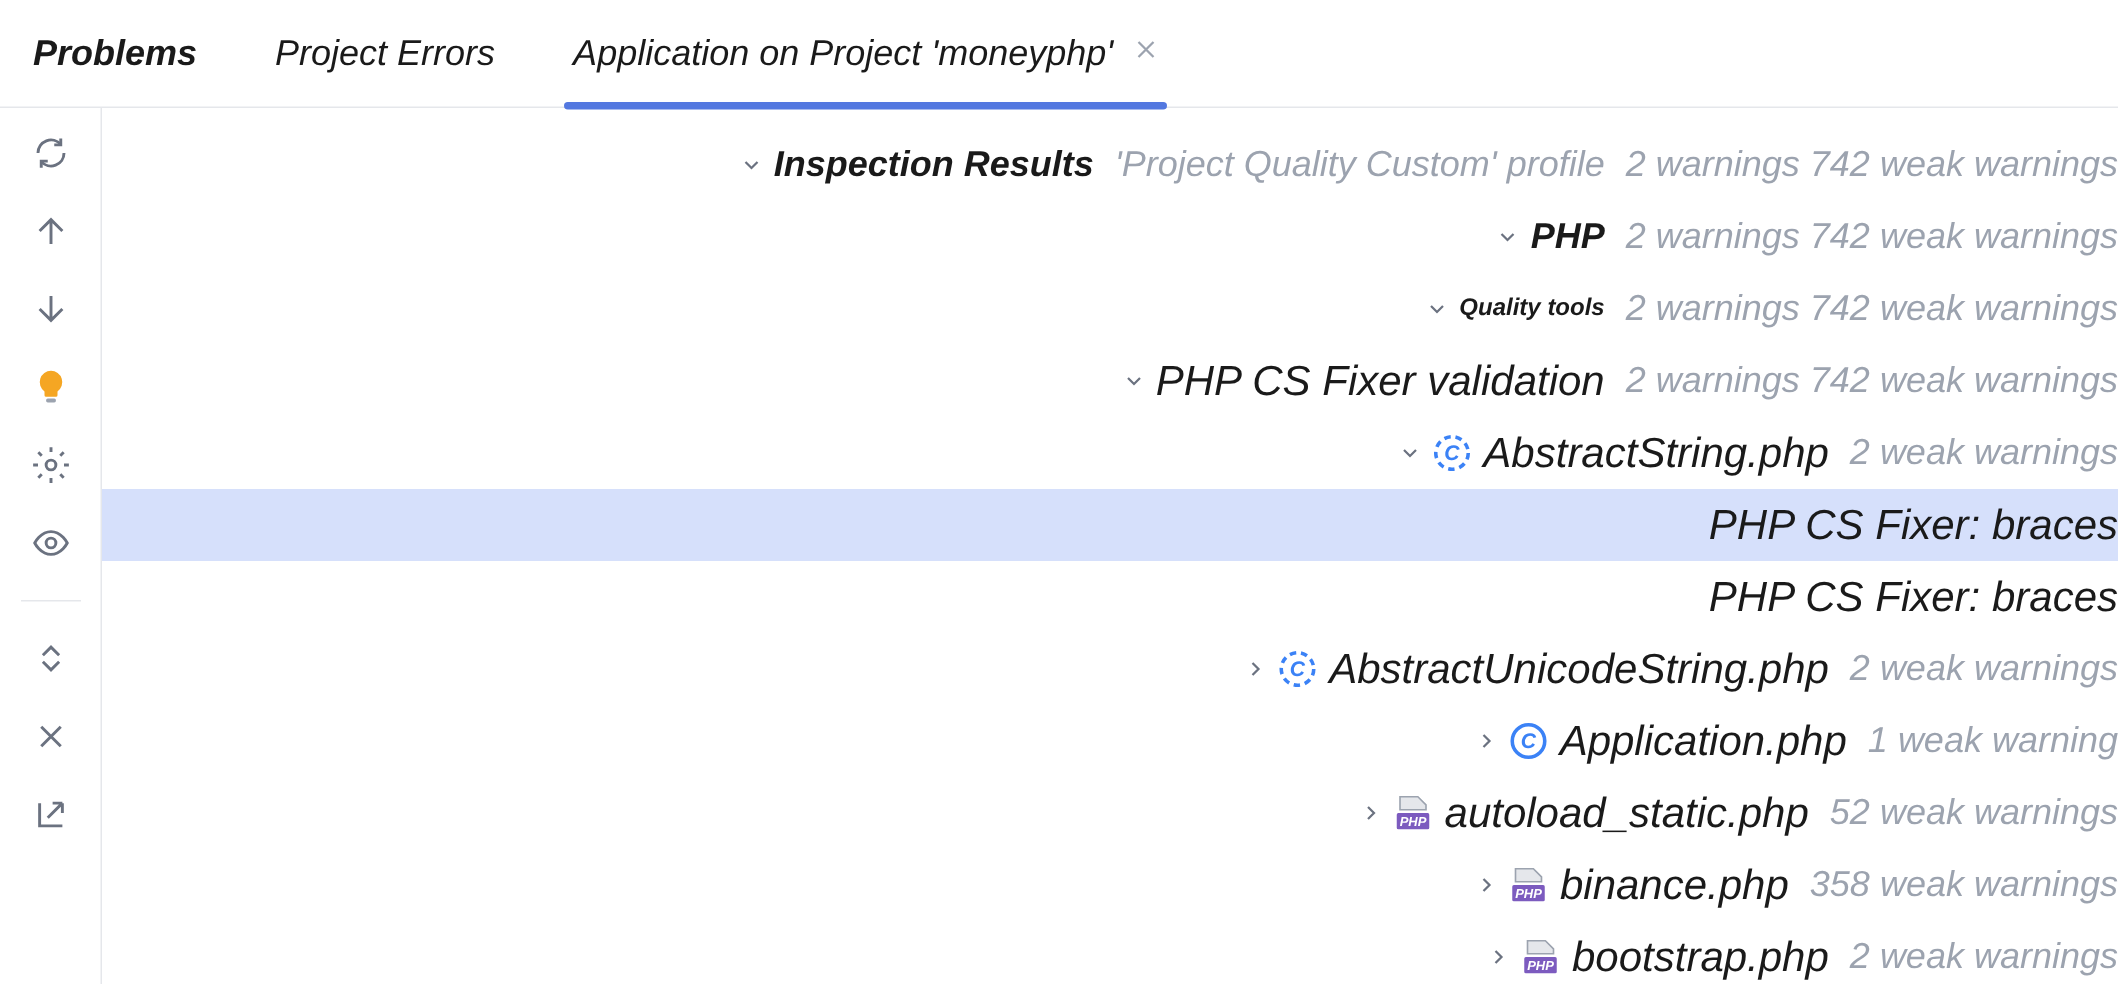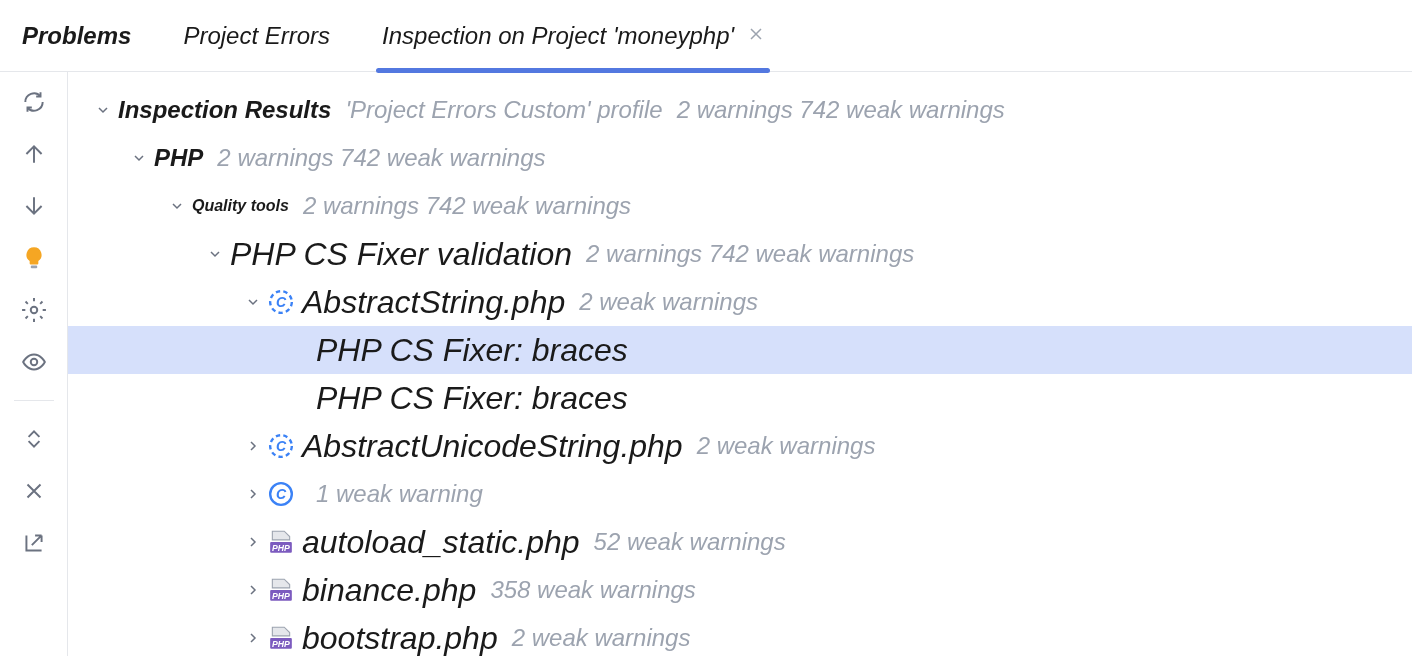--- a/index.html
+++ b/index.html
@@ -73,34 +73,35 @@
       flex: 1;
       padding-top: 14px;
       overflow: auto;
     }
     .row {
       display: flex;
       align-items: center;
       height: 48px;
       cursor: pointer;
       white-space: nowrap;
+      justify-content: flex-end;
     }
     .row.selected { background: #d6e0fb; }
     .chev {
       width: 18px; height: 18px;
       display: flex; align-items: center; justify-content: center;
       color: #6b7280;
       flex-shrink: 0;
       margin-right: 6px;
     }
     .chev svg { width: 16px; height: 16px; }
     .file-icon { width: 26px; height: 26px; margin-right: 8px; flex-shrink: 0; display: flex; align-items: center; justify-content: center; }
     .label-strong { font-weight: 700; font-size: 24px; }
     .label-med { font-weight: 600; font-size: 16px; }
-    .label-norm { font-weight: 400; font-size: 32px; }
+    .label-norm { font-weight: 400; font-size: 28px; }
     .meta { color: #9ca3af; font-size: 24px; margin-left: 14px; }
     
     .indent-0 { padding-left: 26px; }
     .indent-1 { padding-left: 62px; }
     .indent-2 { padding-left: 100px; }
     .indent-3 { padding-left: 138px; }
     .indent-4 { padding-left: 176px; }
     .indent-5 { padding-left: 248px; }
   </style>
 </head>
@@ -108,21 +109,21 @@
 
 <div class="container">
   <div class="tabs">
     <div class="tab title">
       <span>Problems</span>
     </div>
     <div class="tab">
       <span>Project Errors</span>
     </div>
     <div class="tab active">
-      <span>Inspection on Project 'moneyphp'</span>
+      <span>Application on Project 'moneyphp'</span>
       <span class="tab-close">
         <svg viewBox="0 0 16 16" width="16" height="16" fill="none" stroke="currentColor" stroke-width="1.5">
             <path d="M3 3 L13 13 M13 3 L3 13"></path>
           </svg>
       </span>
     </div>
   </div>
 
   <div class="body">
     <div class="sidebar">
@@ -180,21 +181,21 @@
     </div>
 
     <div class="tree" id="tree">
         <div class="row indent-0">
           <span class="chev">
             <svg viewBox="0 0 16 16" fill="none" stroke="currentColor" stroke-width="1.5">
               <path d="M4 6l4 4 4-4"></path>
             </svg>
           </span>
           <span class="label-strong">Inspection Results</span>
-          <span class="meta">'Project Errors Custom' profile</span>
+          <span class="meta">'Project Quality Custom' profile</span>
           <span class="meta">2 warnings 742 weak warnings</span>
         </div>
         <div class="row indent-1">
           <span class="chev">
             <svg viewBox="0 0 16 16" fill="none" stroke="currentColor" stroke-width="1.5">
               <path d="M4 6l4 4 4-4"></path>
             </svg>
           </span>
           <span class="label-strong">PHP</span>
           <span class="meta">2 warnings 742 weak warnings</span>
@@ -258,20 +259,21 @@
             <svg viewBox="0 0 16 16" fill="none" stroke="currentColor" stroke-width="1.5">
               <path d="M6 4l4 4-4 4"></path>
             </svg>
           </span>
           <span class="file-icon">
             <svg viewBox="0 0 24 24">
               <circle cx="12" cy="12" r="10" fill="none" stroke="#3b82f6" stroke-width="2.2"></circle>
               <text x="12" y="16.5" text-anchor="middle" font-size="13" font-weight="700" fill="#3b82f6">C</text>
             </svg>
           </span>
+          <span class="label-norm">Application.php</span>
           <span class="meta">1 weak warning</span>
         </div>
         <div class="row indent-4">
           <span class="chev">
             <svg viewBox="0 0 16 16" fill="none" stroke="currentColor" stroke-width="1.5">
               <path d="M6 4l4 4-4 4"></path>
             </svg>
           </span>
           <span class="file-icon">
             <svg viewBox="0 0 24 24">

